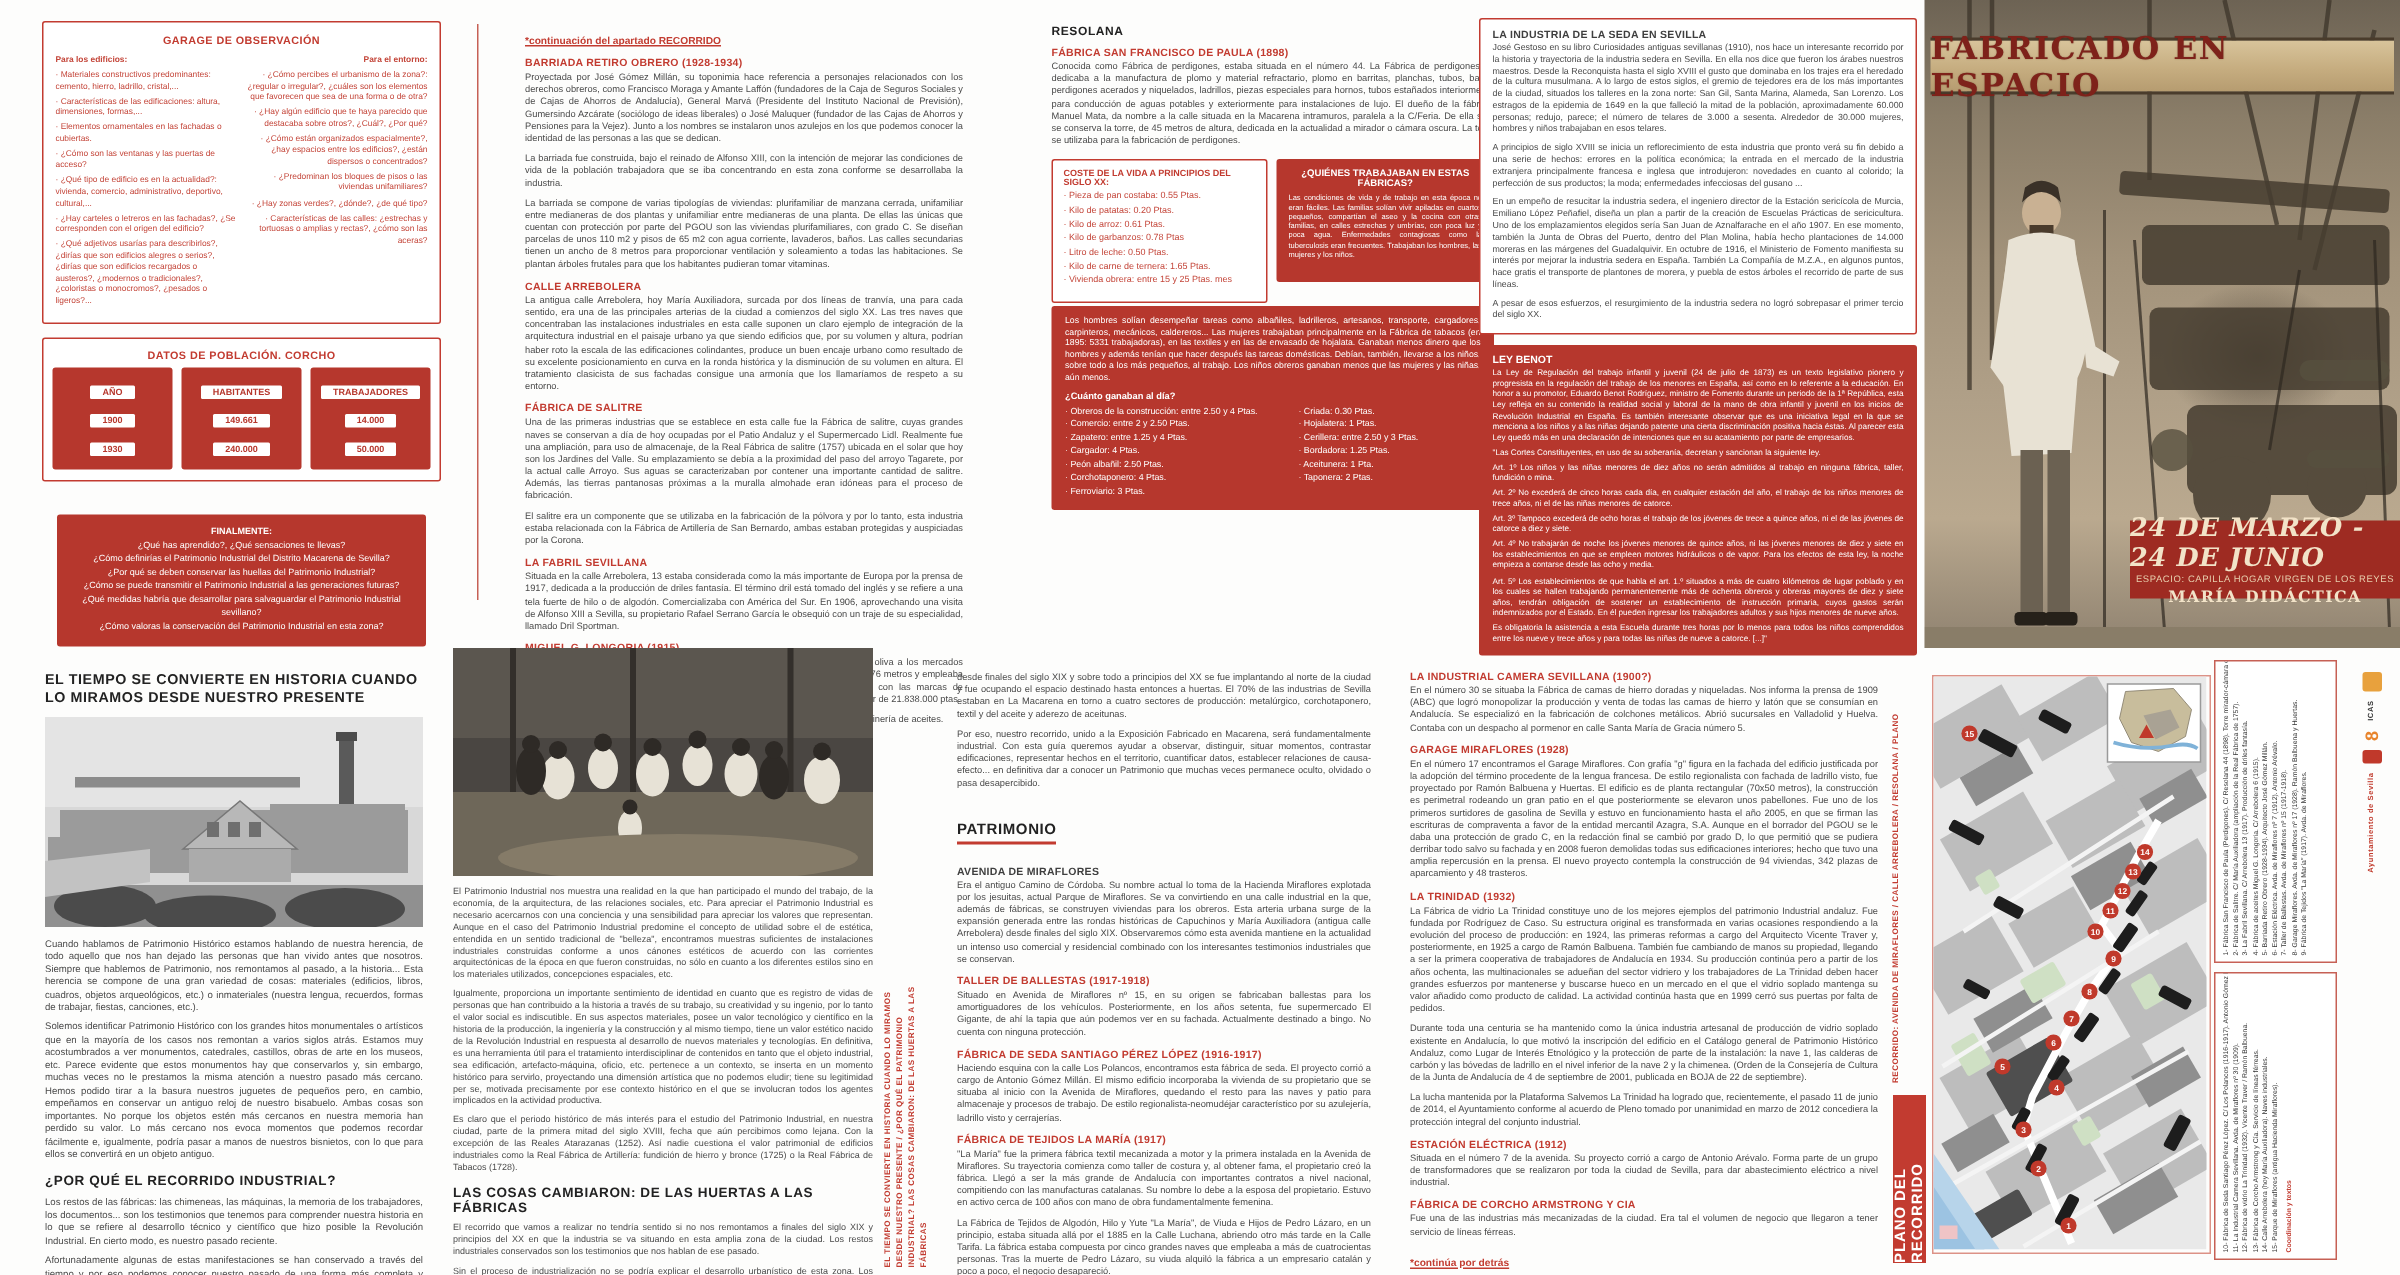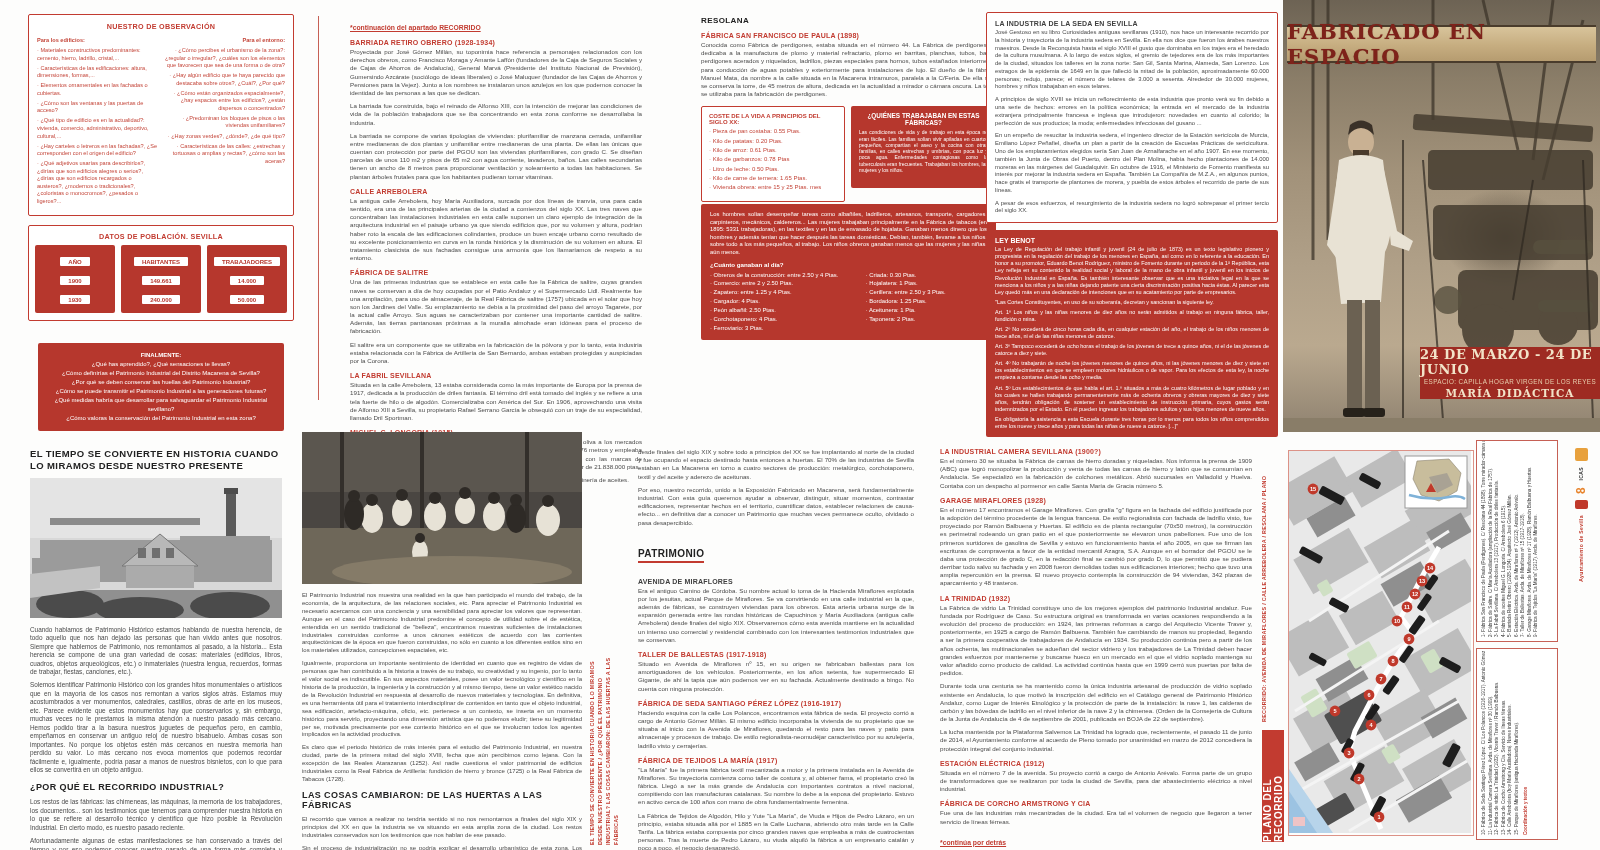--- a/index.html
+++ b/index.html
@@ -32,21 +32,21 @@
       radial-gradient(90px 70px at 70% 55%, rgba(40,33,25,.55), rgba(0,0,0,0) 70%),
       linear-gradient(180deg,#6d6354 0%,#8a7d68 18%,#a2927a 40%,#b0a088 62%,#baa98f 80%,#8f8270 100%);}
   .banner{position:absolute;left:4px;right:4px;top:25px;height:34px;
     background:linear-gradient(180deg,#d8c49b,#c6ad80 55%,#b69c70);
     border-top:2px solid #4a3c2c;border-bottom:2px solid #4a3c2c;
     display:flex;align-items:center;justify-content:center;}
   .banner span{font-family:"DejaVu Serif",serif;font-weight:bold;font-size:21px;letter-spacing:1px;color:#7e221a;
     text-shadow:0 0 1px rgba(60,20,10,.4);}
   .cband{position:absolute;right:0;width:180px;top:347px;height:52px;background:#9e2b22;
     display:flex;flex-direction:column;align-items:center;justify-content:center;gap:1px;}
-  .cband .l1{font-family:"DejaVu Serif",serif;font-weight:bold;font-size:13px;color:#f2e3c8;letter-spacing:.5px;}
+  .cband .l1{font-family:"DejaVu Serif",serif;font-weight:bold;font-size:17px;color:#f2e3c8;letter-spacing:.5px;font-style:italic;}
   .cband .l2{font-size:6.3px;color:#e8cfae;letter-spacing:.4px;}
   .cband .l3{font-family:"DejaVu Serif",serif;font-weight:bold;font-size:10.5px;color:#f2e3c8;letter-spacing:1px;margin-top:1px;}
   
   .vstrip{position:absolute;color:#c23b30;font-weight:bold;writing-mode:vertical-rl;transform:rotate(180deg);
     font-size:5.4px;letter-spacing:.3px;line-height:1.5;}
   .map-frame{position:absolute;border:1px solid #dc9287;}
   .legendbox{position:absolute;background:#fff;border:1px solid #c66055;overflow:hidden;}
   .legrot{position:absolute;transform-origin:0 0;transform:rotate(-90deg);}
   .leg-line{font-size:4.6px;line-height:1.42;color:#333;white-space:nowrap;margin:0;}
   .leg-credit{font-size:4.6px;color:#c23b30;font-weight:bold;margin-top:3px;}
@@ -56,21 +56,21 @@
   .logo-sq{width:13px;height:13px;border-radius:2px;}
   .logo-txt{writing-mode:vertical-rl;transform:rotate(180deg);font-size:5px;font-weight:bold;color:#333;letter-spacing:.4px;}
 </style>
 </head>
 <body>
 
 <div class="page">
 
   <div class="panel" style="left:28px;top:14px;width:266px;">
     <div class="outbox" style="padding:7px 8px;">
-      <div class="pt">NUESTRO DE OBSERVACIÓN</div>
+      <div class="pt">GARAGE DE OBSERVACIÓN</div>
       <div class="pautas-grid">
         <div class="pl" style="flex:1;">
           <div class="pi" style="font-weight:bold">Para los edificios:</div>
           <p class="pi">· Materiales constructivos predominantes: cemento, hierro, ladrillo, cristal,...</p>
           <p class="pi">· Características de las edificaciones: altura, dimensiones, formas,...</p>
           <p class="pi">· Elementos ornamentales en las fachadas o cubiertas.</p>
           <p class="pi">· ¿Cómo son las ventanas y las puertas de acceso?</p>
           <p class="pi">· ¿Qué tipo de edificio es en la actualidad?: vivienda, comercio, administrativo, deportivo, cultural,...</p>
           <p class="pi">· ¿Hay carteles o letreros en las fachadas?, ¿Se corresponden con el origen del edificio?</p>
           <p class="pi">· ¿Qué adjetivos usarías para describirlos?, ¿dirías que son edificios alegres o serios?, ¿dirías que son edificios recargados o austeros?, ¿modernos o tradicionales?, ¿coloristas o monocromos?, ¿pesados o ligeros?...</p>
@@ -81,21 +81,21 @@
           <p class="pi">· ¿Hay algún edificio que te haya parecido que destacaba sobre otros?, ¿Cuál?, ¿Por qué?</p>
           <p class="pi">· ¿Cómo están organizados espacialmente?, ¿hay espacios entre los edificios?, ¿están dispersos o concentrados?</p>
           <p class="pi">· ¿Predominan los bloques de pisos o las viviendas unifamiliares?</p>
           <p class="pi">· ¿Hay zonas verdes?, ¿dónde?, ¿de qué tipo?</p>
           <p class="pi">· Características de las calles: ¿estrechas y tortuosas o amplias y rectas?, ¿cómo son las aceras?</p>
         </div>
       </div>
     </div>
 
     <div class="outbox" style="margin-top:9px;padding:6px 6px 7px 6px;">
-      <div class="pt" style="margin-bottom:4px">DATOS DE POBLACIÓN. SEVILLA</div>
+      <div class="pt" style="margin-bottom:4px">DATOS DE POBLACIÓN. CORCHO</div>
       <div style="display:flex;gap:6px;">
         <div class="dcol">
           <span class="chip">AÑO</span><br>
           <span class="chip">1900</span><br>
           <span class="chip">1930</span>
         </div>
         <div class="dcol">
           <span class="chip">HABITANTES</span><br>
           <span class="chip">149.661</span><br>
           <span class="chip">240.000</span>

